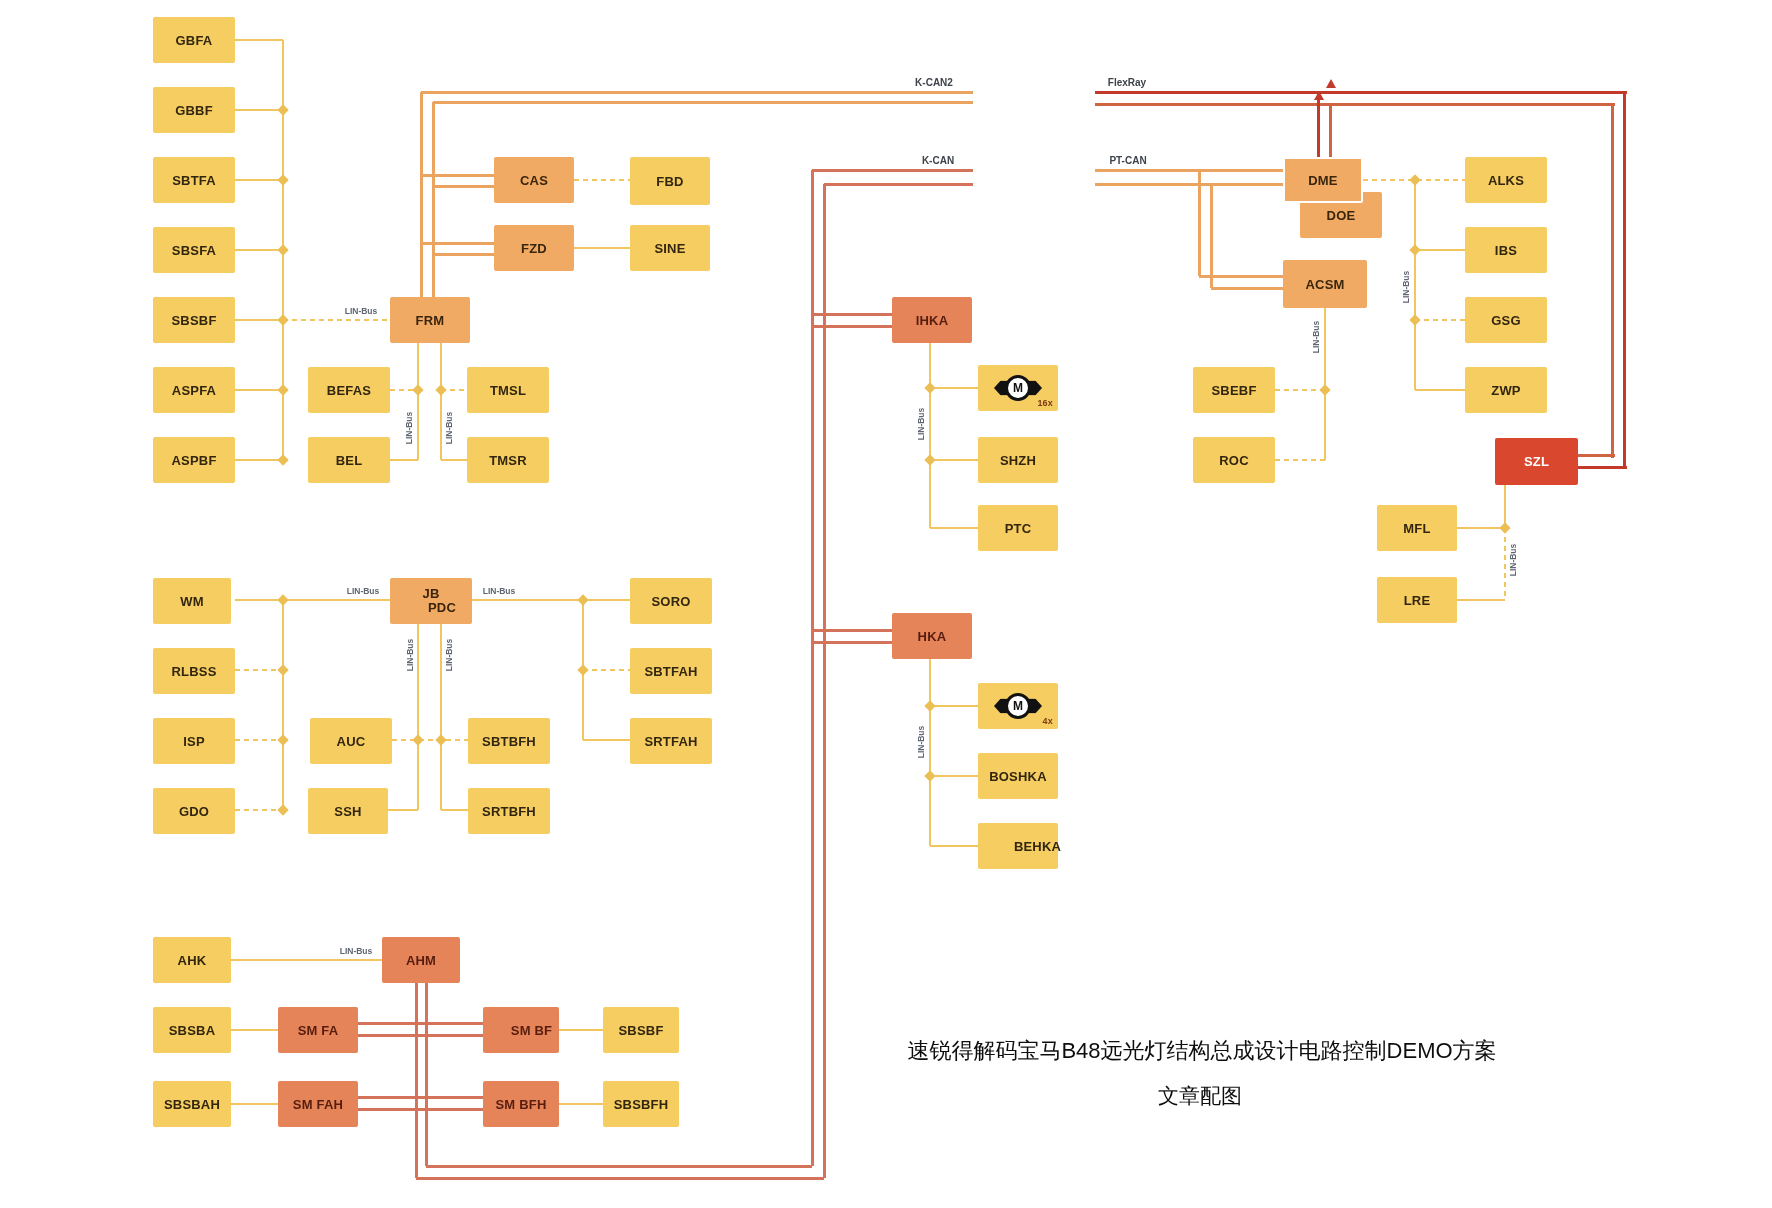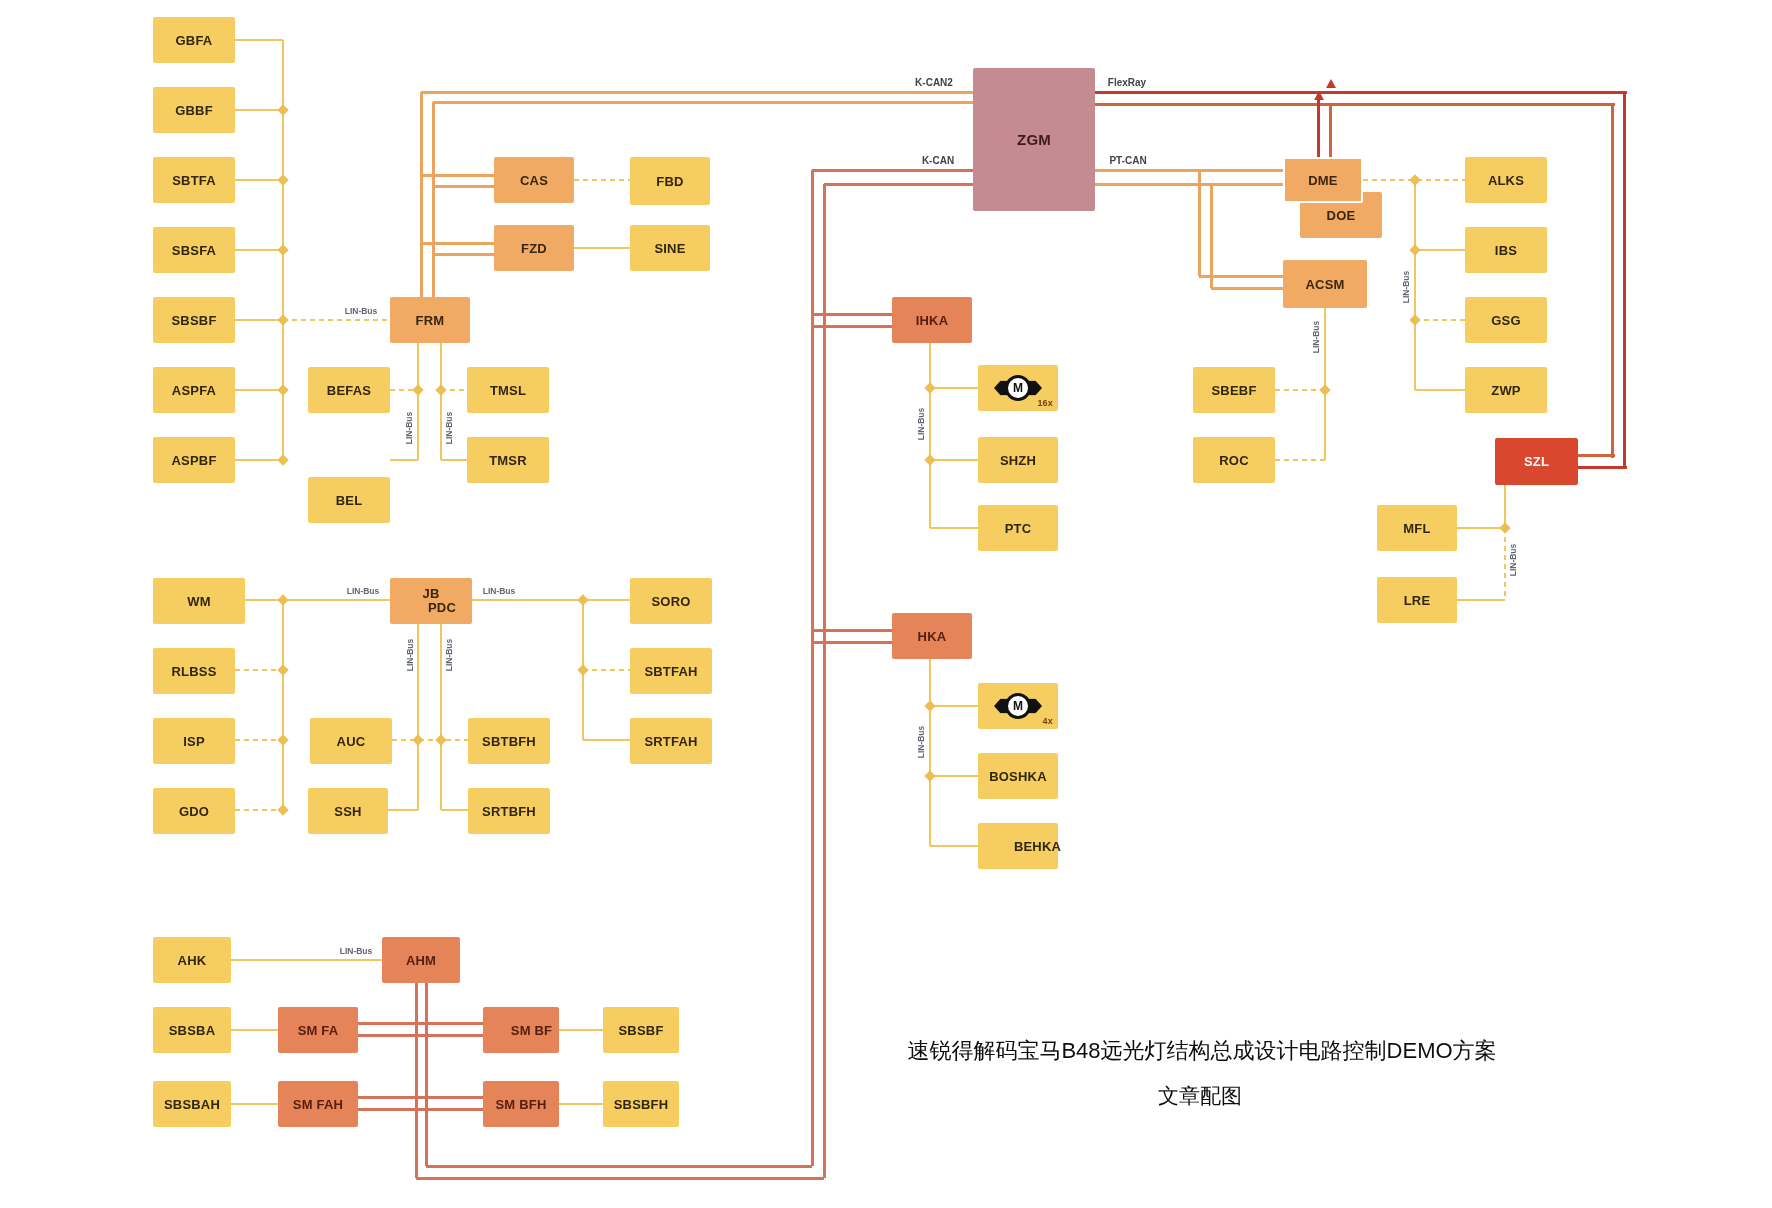--- a/index.html
+++ b/index.html
@@ -170,30 +170,30 @@
     </div>
     <div class="node t-y" style="left: 630px; top: 157px; width: 80px; height: 48px;">
       <span>FBD</span>
     </div>
     <div class="node t-y" style="left: 630px; top: 225px; width: 80px; height: 46px;">
       <span>SINE</span>
     </div>
     <div class="node t-y" style="left: 308px; top: 367px; width: 82px; height: 46px;">
       <span>BEFAS</span>
     </div>
-    <div class="node t-y" style="left: 308px; top: 437px; width: 82px; height: 46px; margin-top: 40px;">
+    <div class="node t-y" style="left: 308px; top: 437px; width: 82px; height: 46px;">
       <span>BEL</span>
     </div>
     <div class="node t-y" style="left: 467px; top: 367px; width: 82px; height: 46px;">
       <span>TMSL</span>
     </div>
     <div class="node t-y" style="left: 467px; top: 437px; width: 82px; height: 46px;">
       <span>TMSR</span>
     </div>
-    <div class="node t-y" style="left: 153px; top: 578px; width: 92px; height: 46px;">
+    <div class="node t-y" style="left: 153px; top: 578px; width: 78px; height: 46px;">
       <span>WM</span>
     </div>
     <div class="node t-y" style="left: 153px; top: 648px; width: 82px; height: 46px;">
       <span>RLBSS</span>
     </div>
     <div class="node t-y" style="left: 153px; top: 718px; width: 82px; height: 46px;">
       <span>ISP</span>
     </div>
     <div class="node t-y" style="left: 153px; top: 788px; width: 82px; height: 46px;">
       <span>GDO</span>
@@ -247,23 +247,20 @@
       <span>SBSBAH</span>
     </div>
     <div class="node t-s" style="left: 278px; top: 1081px; width: 80px; height: 46px;">
       <span>SM FAH</span>
     </div>
     <div class="node t-s" style="left: 483px; top: 1081px; width: 76px; height: 46px;">
       <span>SM BFH</span>
     </div>
     <div class="node t-y" style="left: 603px; top: 1081px; width: 76px; height: 46px;">
       <span>SBSBFH</span>
-    </div>
-    <div class="node t-m" style="left: 973px; top: 68px; width: 122px; height: 143px;">
-      <span>ZGM</span>
     </div>
     <div class="node t-s" style="left: 892px; top: 297px; width: 80px; height: 46px;">
       <span>IHKA</span>
     </div>
     <div class="node t-y" style="left: 978px; top: 365px; width: 80px; height: 46px; position: absolute;">
       <span class="mbar"></span>
       <span class="mcircle">M</span>
       <span class="msub">16x</span>
     </div>
     <div class="node t-y" style="left: 978px; top: 437px; width: 80px; height: 46px;">

